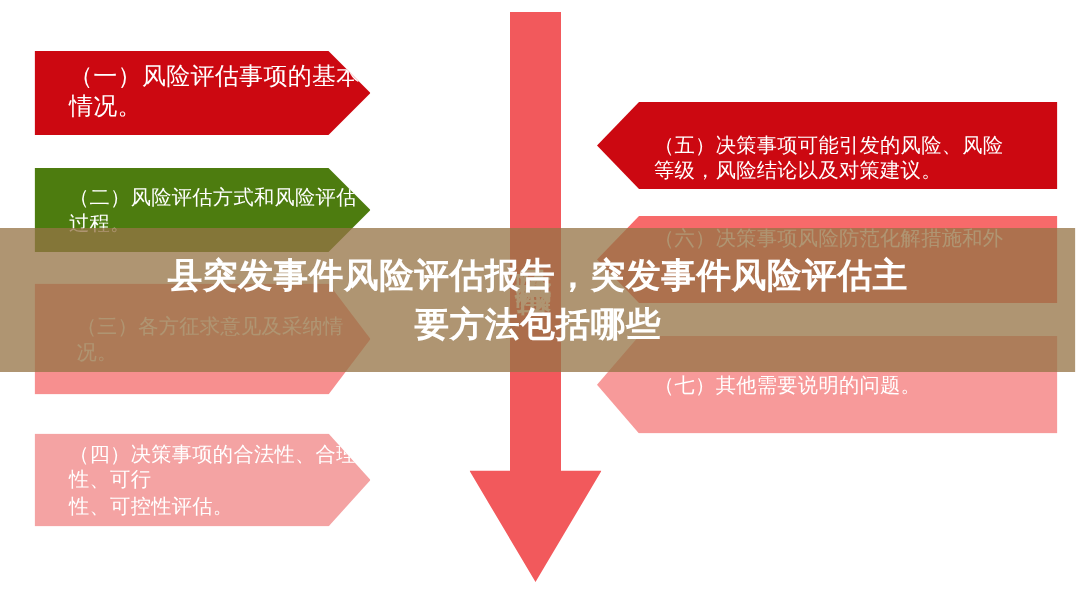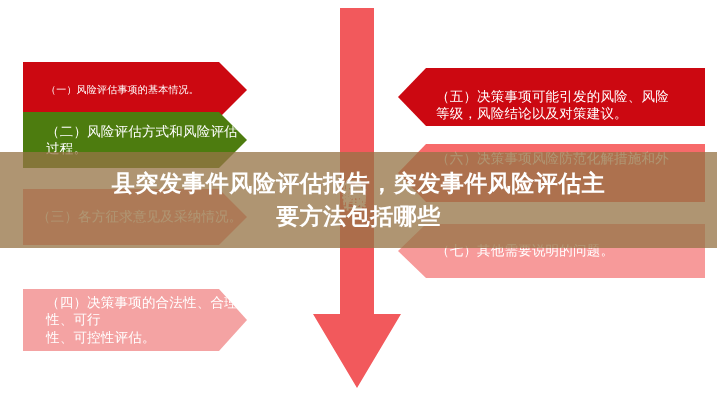--- a/index.html
+++ b/index.html
@@ -112,50 +112,50 @@
     letter-spacing: 0.5px;
     text-align: center;
   }
   #overlay-title .ln { display: block; }
 </style>
 </head>
 <body>
 
 <div id="stage">
 
-  <div class="chev right sh-dark" style="left:23px; top:34px; width:224px; height:56px; padding:0 0 0 23px; font-size:10px;margin-top:28px;">
+  <div class="chev right sh-dark" style="left:23px; top:34px; width:224px; height:56px; padding:0 0 0 23px; font-size:16px;">
     <span class="label">（一）风险评估事项的基本情况。</span>
   </div>
 
   <div class="chev right sh-mid" style="left:23px; top:112px; width:224px; height:56px; padding:0 0 0 23px; font-size:13.5px;">
     <span class="label">（二）风险评估方式和风险评估过程。</span>
   </div>
 
-  <div class="chev right sh-light" style="left:23px; top:189px; width:224px; height:56px; padding:0 0 0 14px; font-size:13.5px;">
+  <div class="chev right sh-light" style="left:23px; top:189px; width:224px; height:74px; padding:0 0 0 28px; font-size:13.5px;">
     <span class="label">（三）各方征求意见及采纳情况。</span>
   </div>
 
   <div class="chev right sh-pale" style="left:23px; top:261px; width:224px; height:62px; padding:0 0 0 23px; font-size:13.5px;">
     <span class="label">（四）决策事项的合法性、合理性、可行
 性、可控性评估。</span>
   </div>
 
   <div id="center-arrow"></div>
   <div id="center-arrow-text">风险评估报告</div>
 
   <div class="chev left sh-dark" style="left:398px; top:68px; width:307px; height:58px; padding:16px 10px 0 38px; font-size:13.5px;">
     <span class="label">（五）决策事项可能引发的风险、风险
 等级，风险结论以及对策建议。</span>
   </div>
 
   <div class="chev left sh-mid2" style="left:398px; top:144px; width:307px; height:58px; padding:0 10px 4px 38px; font-size:13.5px; align-items:flex-start;">
     <span class="label" style="margin-top:6px;">（六）决策事项风险防范化解措施和外</span>
   </div>
 
-  <div class="chev left sh-light2" style="left:398px; top:224px; width:307px; height:54px; padding:0 10px 0 38px; font-size:13.5px;">
+  <div class="chev left sh-light2" style="left:398px; top:224px; width:307px; height:65px; padding:0 10px 0 38px; font-size:13.5px;">
     <span class="label">（七）其他需要说明的问题。</span>
   </div>
 
   <div id="overlay-band"></div>
   <div id="overlay-title">
     <span class="ln">县突发事件风险评估报告，突发事件风险评估主</span>
     <span class="ln">要方法包括哪些</span>
   </div>
 
 </div>

